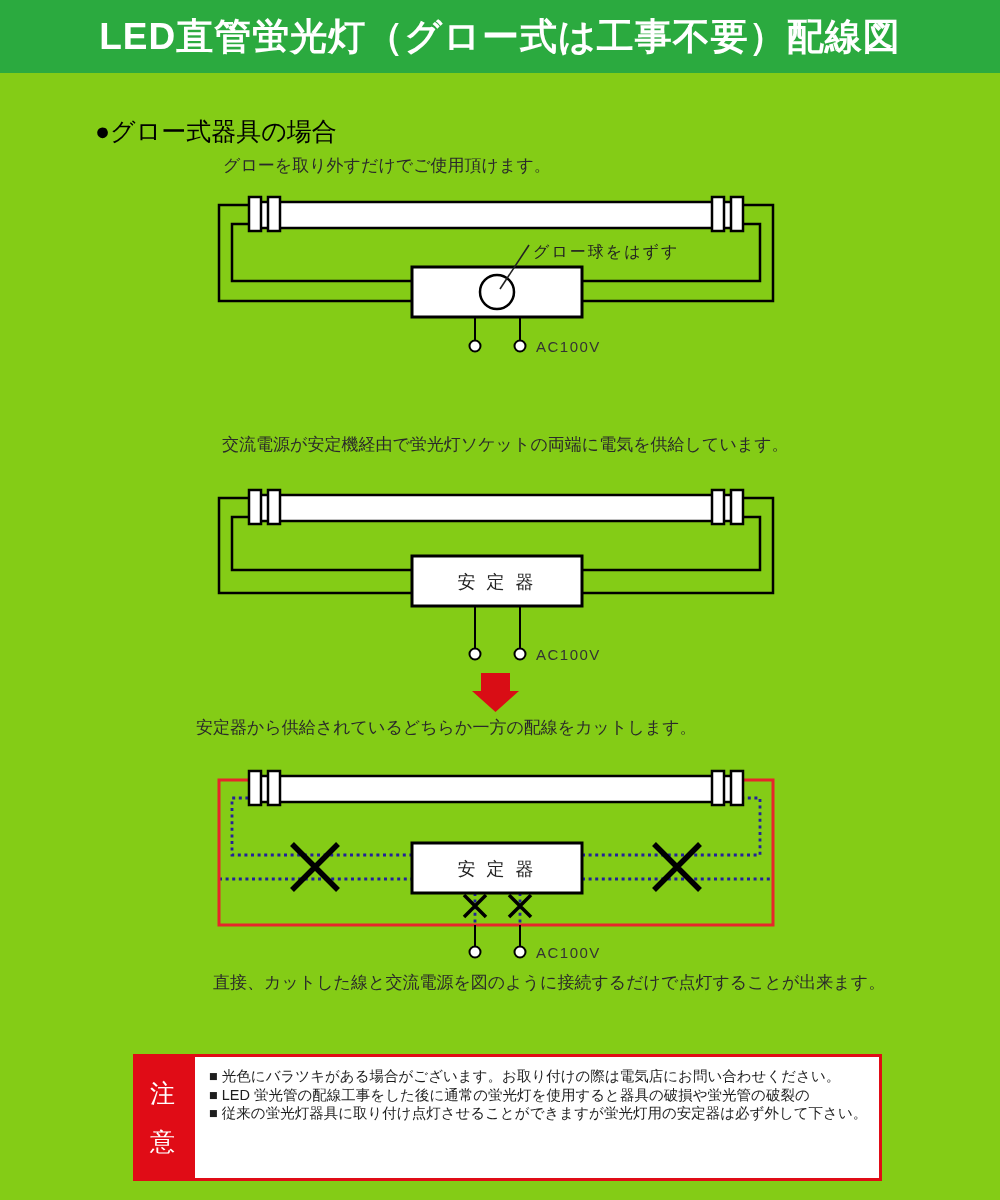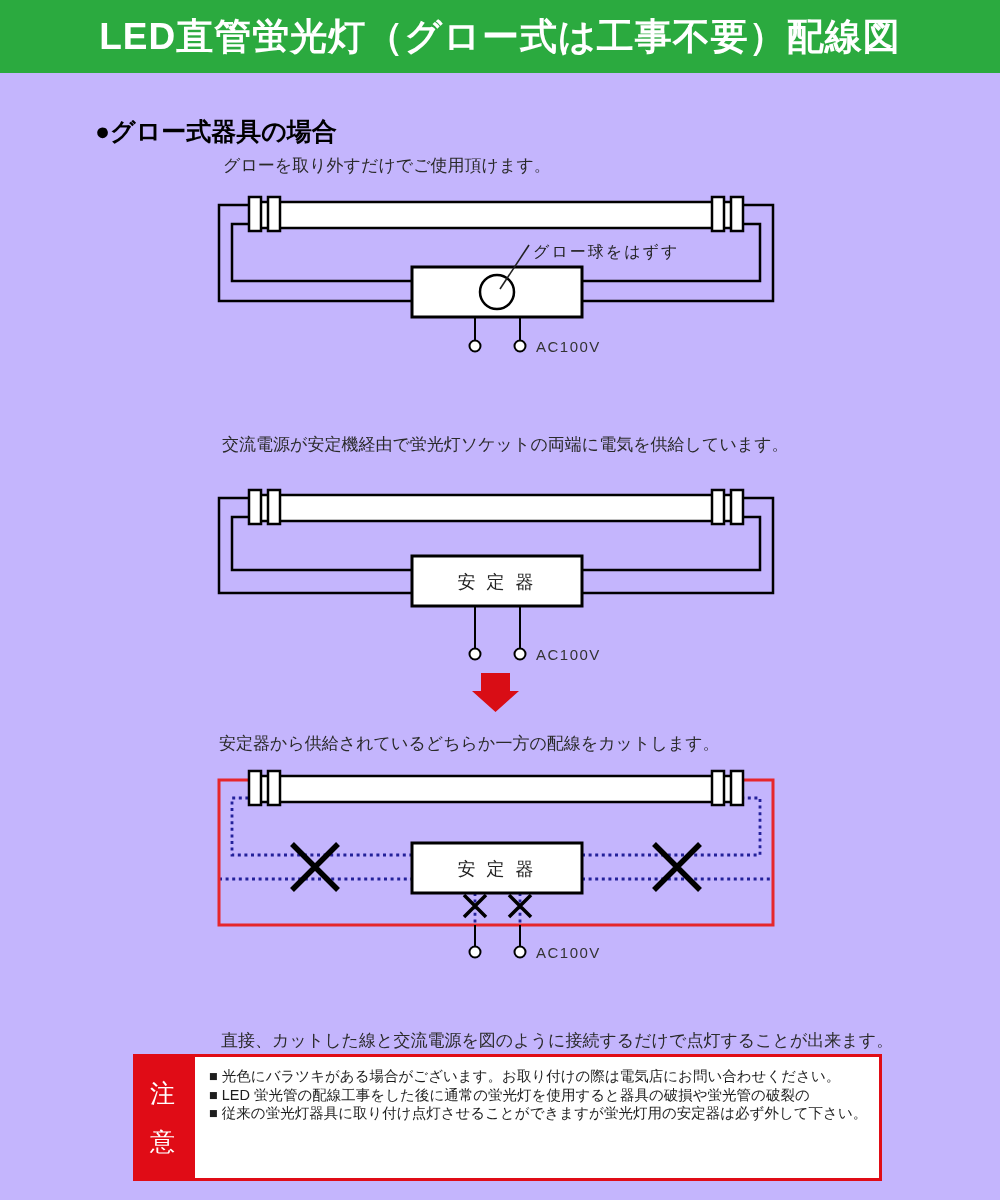--- a/index.html
+++ b/index.html
@@ -1,30 +1,30 @@
 <!DOCTYPE html>
 <html lang="ja"><head>
 <meta charset="utf-8">
 <style>
   * { margin:0; padding:0; box-sizing:border-box; }
   html,body { background:#fff; }
   body { font-family:"Liberation Sans","DejaVu Sans",sans-serif; }
   .page {
     position:relative; width:1000px; height:1200px; margin:0 auto;
-    background:#c4b5fd; overflow:hidden;padding-left:14px;
+    background:#84cc16; overflow:hidden;padding-left:14px;
   }
   .banner {
     position:absolute; left:0; top:0; width:1000px; height:73px;
     background:#2baa3f; display:flex; align-items:center; justify-content:center;
   }
   .banner span {
     color:#ffffff; font-size:37px; font-weight:bold; letter-spacing:1px; white-space:nowrap;
   }
   .sec-h {
-    position:absolute; color:#000; font-size:25px; font-weight:700;
+    position:absolute; color:#000; font-size:25px; font-weight:400;
     line-height:30px; white-space:nowrap;text-align:center;
   }
   .body-t {
     position:absolute; color:#2a2a2a; font-size:17px; line-height:20px; white-space:nowrap;
   }
   .diag { position:absolute; }
   svg text { font-family:"Liberation Sans","DejaVu Sans",sans-serif; fill:#222; }
   .ac-text { font-size:15px; letter-spacing:1.5px; fill:#333; }
   .jp-label { font-size:16px; letter-spacing:2px; fill:#222; }
   .ballast-text { font-size:18px; letter-spacing:3px; fill:#222; }
@@ -90,21 +90,21 @@
     <line x1="520" y1="606" x2="520" y2="648" stroke="#000" stroke-width="2"></line>
     <circle cx="475" cy="654" r="5.5" fill="#fff" stroke="#000" stroke-width="2"></circle>
     <circle cx="520" cy="654" r="5.5" fill="#fff" stroke="#000" stroke-width="2"></circle>
     <text class="ac-text" x="536" y="660">AC100V</text>
   </svg>
 
   <svg class="diag" style="left:466px; top:671px;" width="58" height="45" viewBox="466 671 58 45">
     <polygon points="481,673 510,673 510,691 519,691 495.5,712 472,691 481,691" fill="#d90d15"></polygon>
   </svg>
 
-  <p class="body-t" style="left:219px; top:718px;margin-top:16px;">安定器から供給されているどちらか一方の配線をカットします。</p>
+  <p class="body-t" style="left:196px; top:718px;">安定器から供給されているどちらか一方の配線をカットします。</p>
 
   <svg class="diag" style="left:200px; top:765px;" width="600" height="205" viewBox="200 765 600 205">
 
     <path d="M255,798 H232 V855 H412" fill="none" stroke="#23219a" stroke-width="2.8" stroke-dasharray="3 3.6"></path>
     <path d="M582,855 H760 V798 H738" fill="none" stroke="#23219a" stroke-width="2.8" stroke-dasharray="3 3.6"></path>
     <path d="M219,879 H412" fill="none" stroke="#23219a" stroke-width="2.8" stroke-dasharray="3 3.6"></path>
     <path d="M582,879 H773" fill="none" stroke="#23219a" stroke-width="2.8" stroke-dasharray="3 3.6"></path>
     <path d="M475,893 V925 M520,893 V925" fill="none" stroke="#23219a" stroke-width="2.8" stroke-dasharray="3 3.6"></path>
 
     <path d="M255,780 H219 V925 H773 V780 H738" fill="none" stroke="#e6262b" stroke-width="3"></path>
@@ -122,21 +122,21 @@
     <path d="M464,895 L486,917 M486,895 L464,917" stroke="#000" stroke-width="3.5" fill="none"></path>
     <path d="M509,895 L531,917 M531,895 L509,917" stroke="#000" stroke-width="3.5" fill="none"></path>
 
     <line x1="475" y1="925" x2="475" y2="946" stroke="#000" stroke-width="2"></line>
     <line x1="520" y1="925" x2="520" y2="946" stroke="#000" stroke-width="2"></line>
     <circle cx="475" cy="952" r="5.5" fill="#fff" stroke="#000" stroke-width="2"></circle>
     <circle cx="520" cy="952" r="5.5" fill="#fff" stroke="#000" stroke-width="2"></circle>
     <text class="ac-text" x="536" y="958">AC100V</text>
   </svg>
 
-  <p class="body-t" style="left:213px; top:1031px;margin-left:8px;">直接、カットした線と交流電源を図のように接続するだけで点灯することが出来ます。</p>
+  <p class="body-t" style="left:213px; top:973px;">直接、カットした線と交流電源を図のように接続するだけで点灯することが出来ます。</p>
 
   <div class="caution-label">
     <span>注</span>
     <span>意</span>
   </div>
   <div class="caution-box">
     <div class="caution-line">■ 光色にバラツキがある場合がございます。お取り付けの際は電気店にお問い合わせください。</div>
     <div class="caution-line">■ LED 蛍光管の配線工事をした後に通常の蛍光灯を使用すると器具の破損や蛍光管の破裂の</div>
     <div class="caution-line">■ 従来の蛍光灯器具に取り付け点灯させることができますが蛍光灯用の安定器は必ず外して下さい。</div>
   </div>

